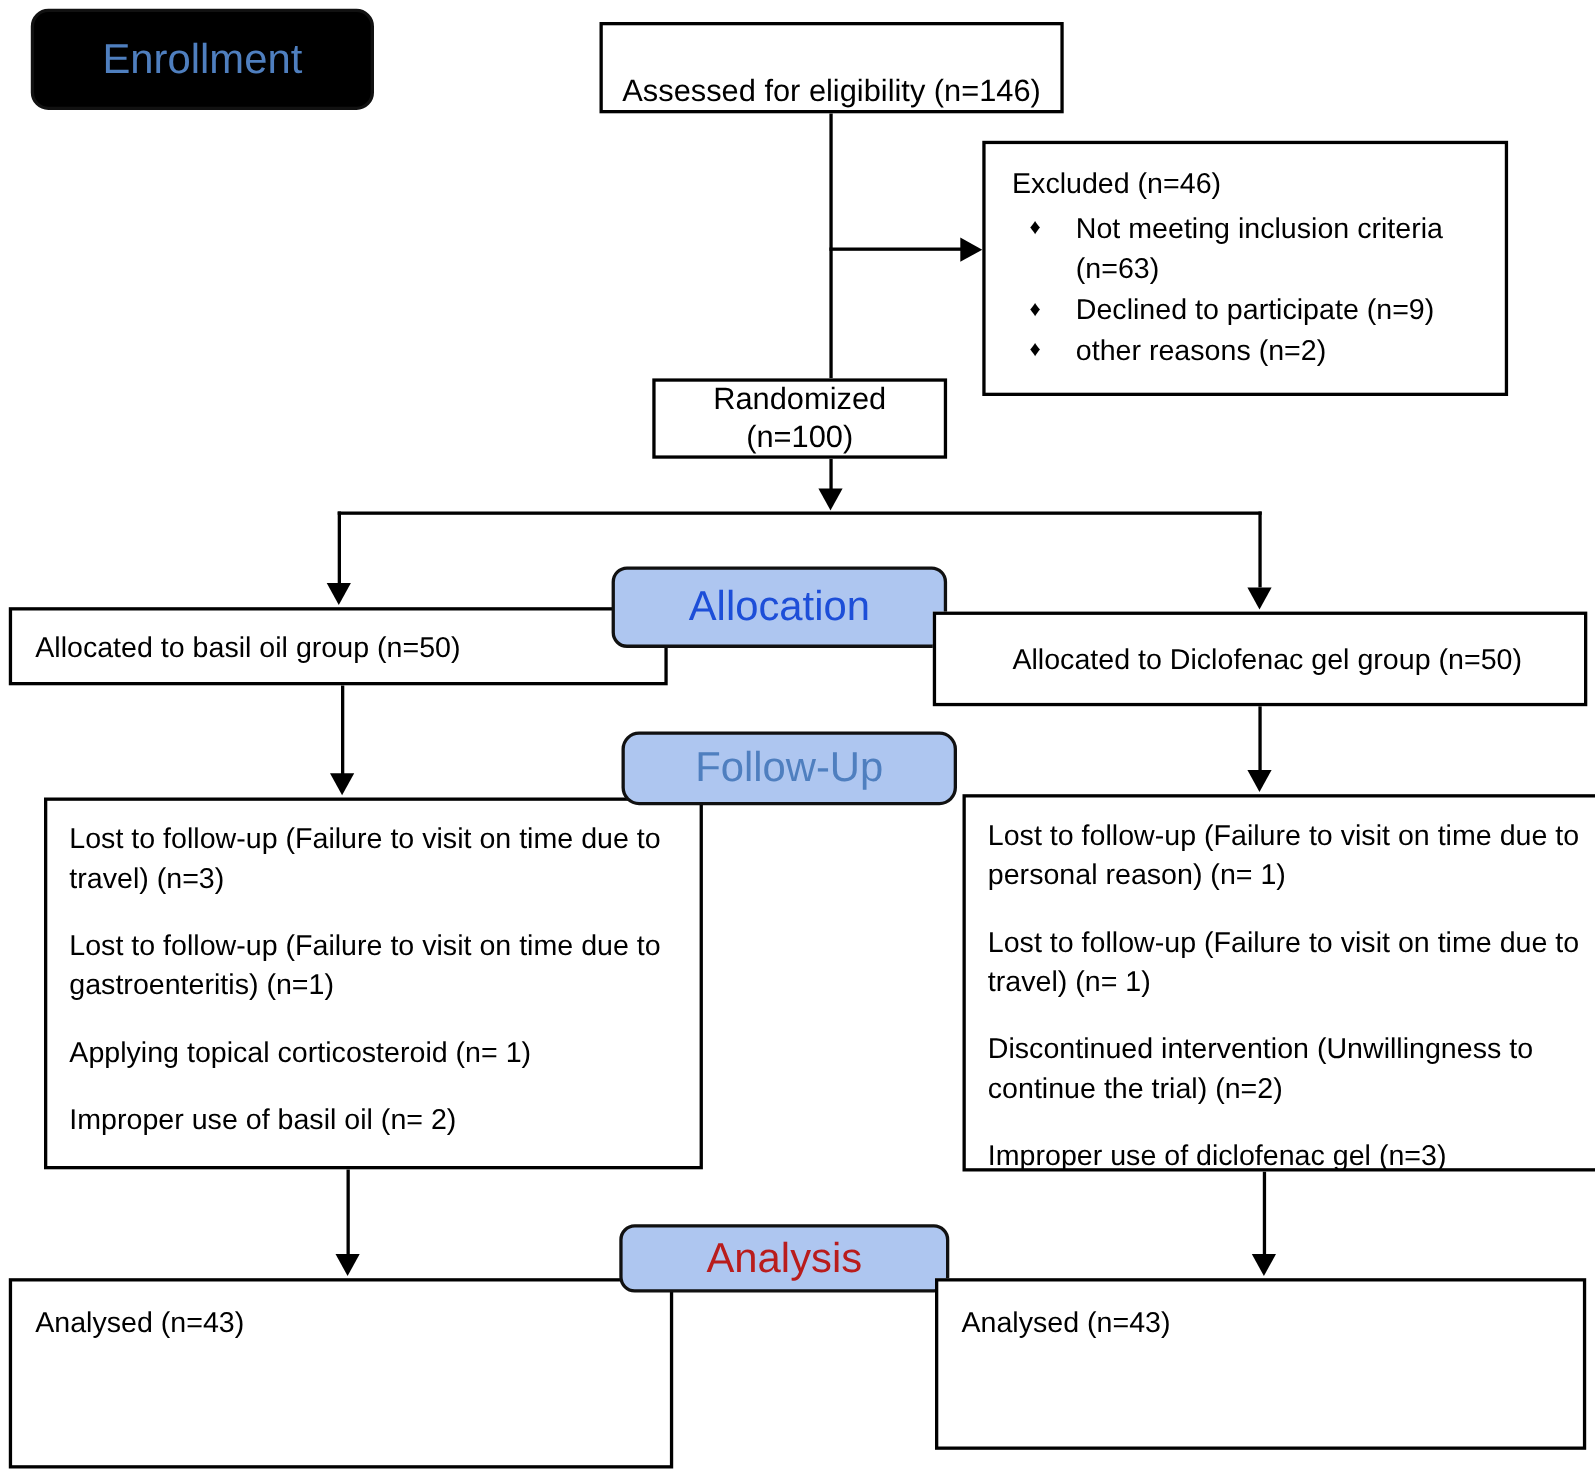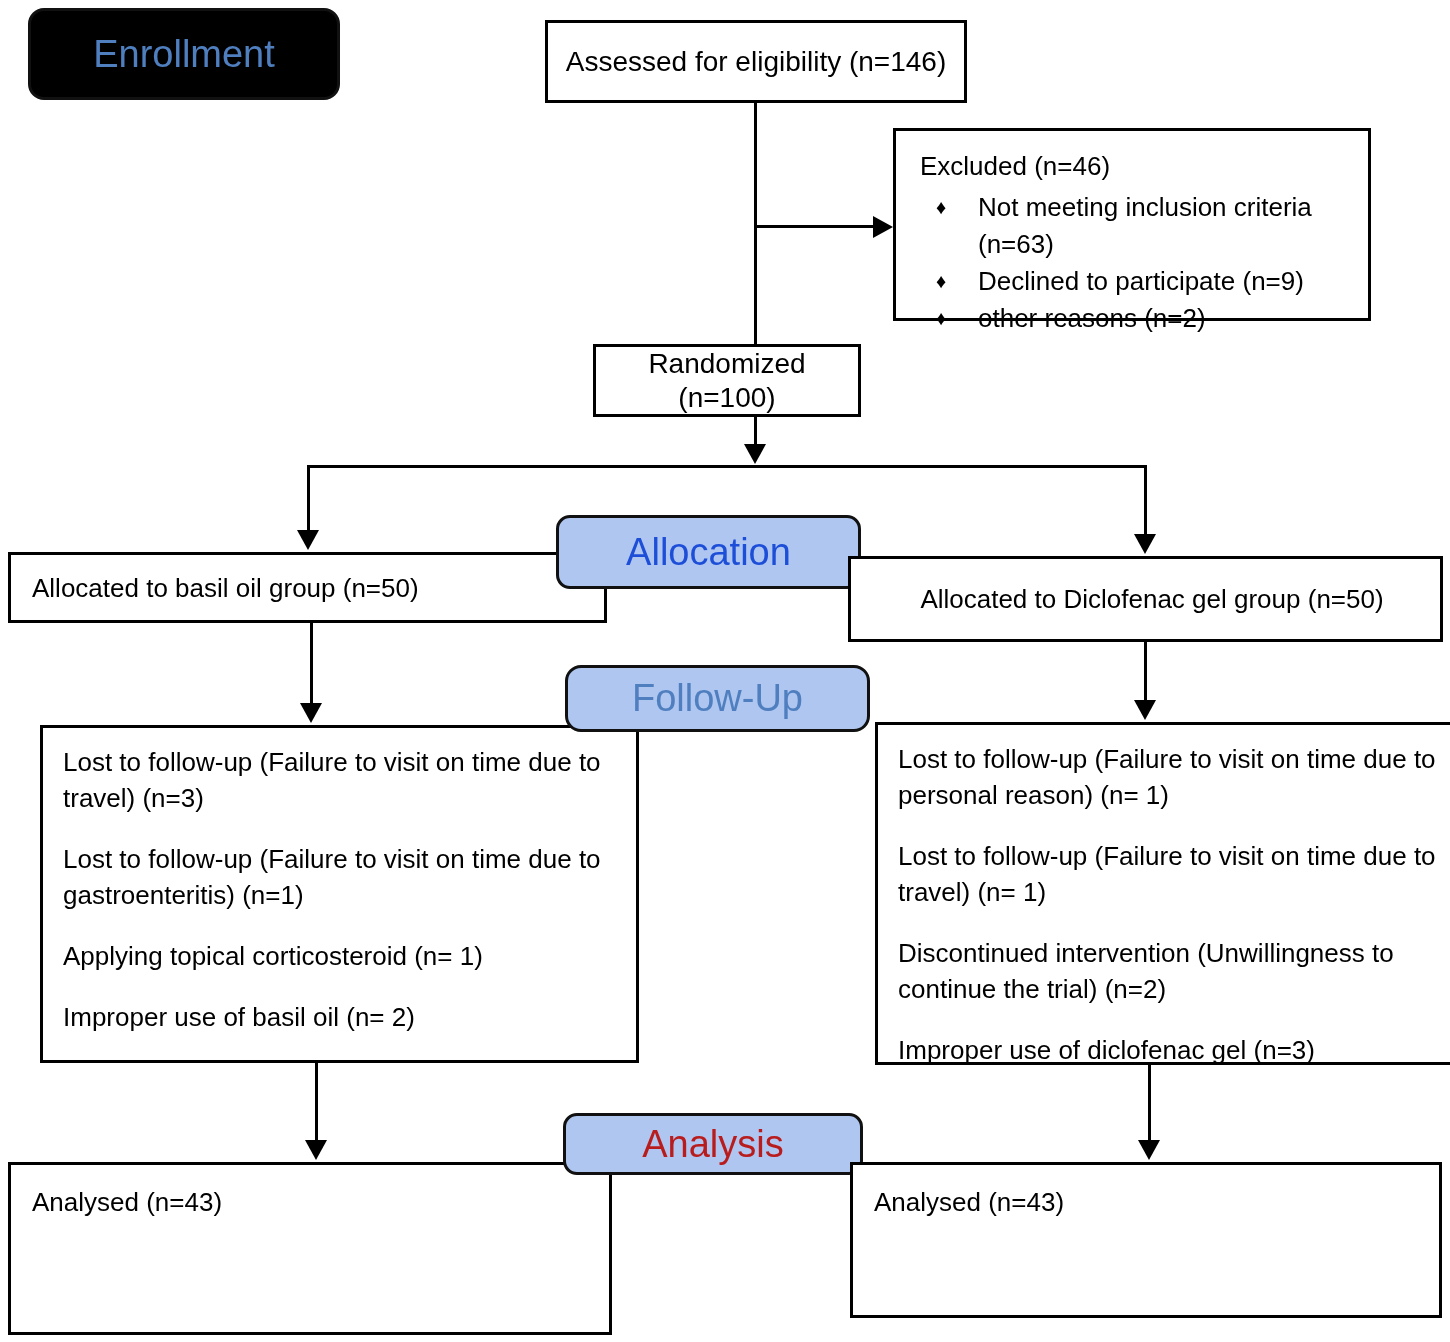--- a/index.html
+++ b/index.html
@@ -4,21 +4,21 @@
 <style>
   html,body{margin:0;padding:0;background:#ffffff;}
   .canvas{
     position:relative;width:1450px;height:1342px;background:#ffffff;
     font-family:"Liberation Sans",sans-serif;color:#000;overflow:hidden;
   }
   .box{
     position:absolute;background:#ffffff;border:3px solid #000;
     box-sizing:border-box;font-size:26px;line-height:34px;
   }
-  .box.center{display:flex;align-items:center;justify-content:center;text-align:center;}
+  .box.center{display:flex;align-items:flex-end;justify-content:center;text-align:center;}
   .box.vcenter{display:flex;align-items:center;}
   .stage{
     position:absolute;border:3px solid #111;border-radius:16px;
     box-sizing:border-box;display:flex;align-items:center;justify-content:center;
     font-size:38px;z-index:2;
   }
   .z1{z-index:1;} .z3{z-index:3;justify-content:center;}
   .line{position:absolute;background:#000;z-index:0;}
   .arrow-down{
     position:absolute;width:0;height:0;z-index:0;
@@ -75,21 +75,21 @@
     <span>Follow-Up</span>
   </div>
   <div class="stage" style="left:563px;top:1113px;width:300px;height:62px;background:#aec6f0;color:#b91c1c;border-radius:14px;">
     <span>Analysis</span>
   </div>
 
   <div class="box center" style="left:545px;top:20px;width:422px;height:83px;font-size:28px;">
     <span>Assessed for eligibility (n=146)</span>
   </div>
 
-  <div class="box" style="left:893px;top:128px;width:478px;height:193px;padding:17px 24px 0 24px;">
+  <div class="box" style="left:893px;top:128px;width:478px;height:232px;padding:17px 24px 0 24px;">
     <p class="excl-title">Excluded (n=46)</p>
     <div class="excl-item">
       <span class="diamond">♦</span>
       <span>Not meeting inclusion criteria (n=63)</span>
     </div>
     <div class="excl-item">
       <span class="diamond">♦</span>
       <span>Declined to participate (n=9)</span>
     </div>
     <div class="excl-item">

